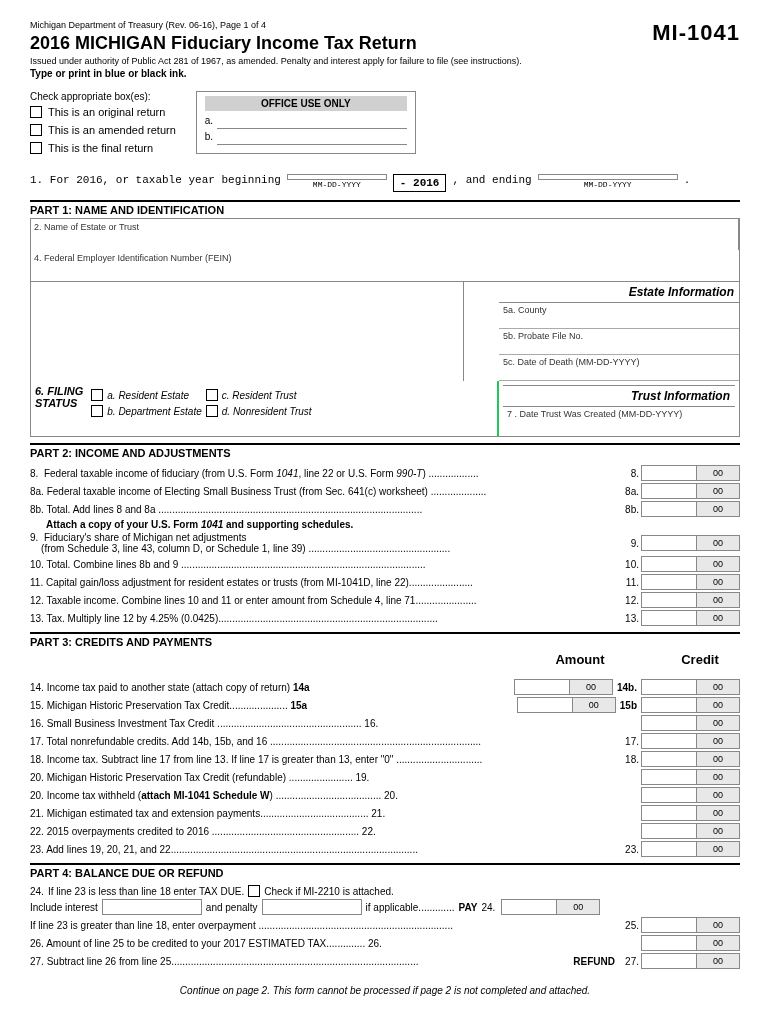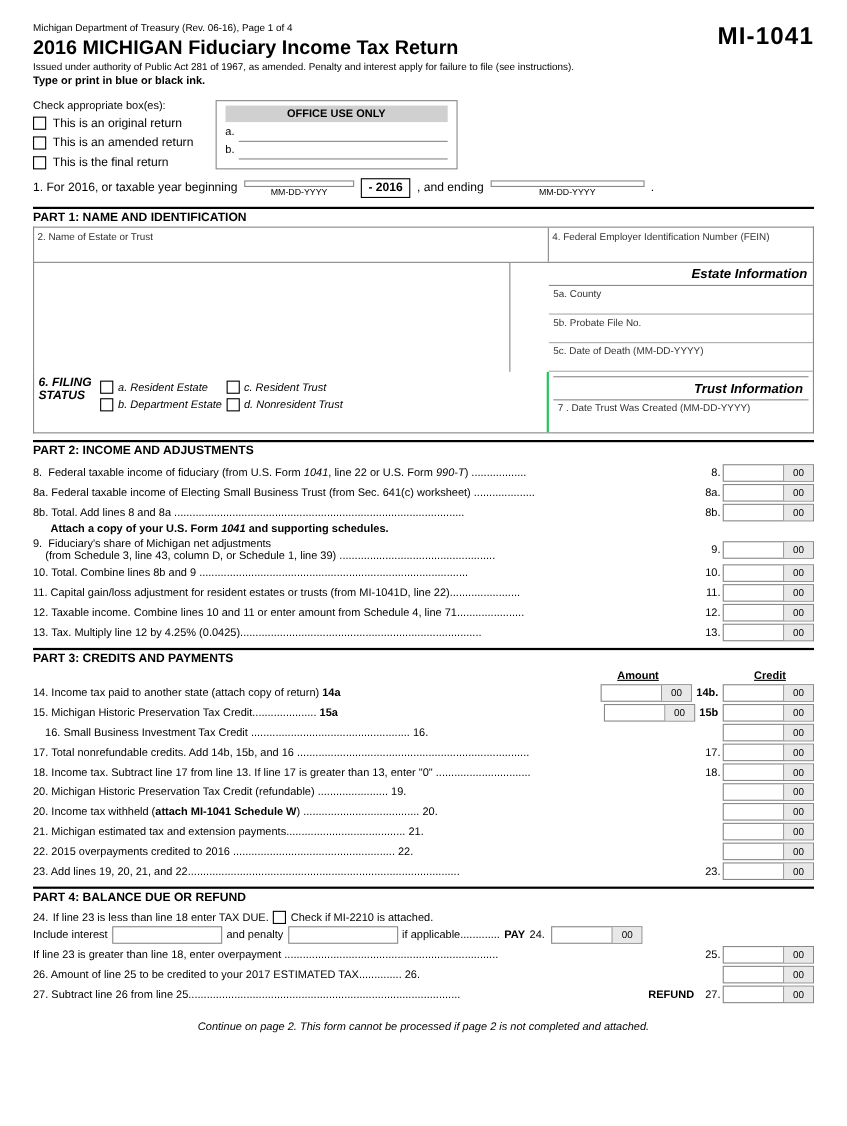--- a/index.html
+++ b/index.html
@@ -72,24 +72,24 @@
       margin-bottom: 2px;
       font-size: 10px;
     }
     .office-field {
       border-bottom: 1px solid #888;
       flex: 1;
       min-height: 14px;
     }
     .tax-year-row {
       display: flex;
-      align-items: center;
       gap: 6px;
       margin: 8px 0;
       font-size: 11px;
+      font-family: Liberation Mono, monospace;
     }
     .date-box {
       border: 1px solid #888;
       padding: 2px 8px;
       min-width: 100px;
       font-size: 10px;
     }
     .date-label {
       font-size: 8px;
       text-align: center;
@@ -171,21 +171,21 @@
       display: flex;
       border: 1px solid #888;
       height: 16px;
       margin-left: 2px;
     }
     .box-main {
       width: 55px;
       border-right: 1px solid #888;
     }
     .box-cents {
-      width: 26px;
+      width: 42px;
       background: #e8e8e8;
       font-size: 9px;
       display: flex;
       align-items: center;
       justify-content: center;
     }
     .balance-section {
       margin-top: 4px;
     }
     .inline-box {
@@ -197,20 +197,21 @@
     .footer-note {
       text-align: center;
       font-size: 10px;
       margin-top: 16px;
       font-style: italic;
     }
     .name-row {
       display: flex;
       border: 1px solid #888;
       border-bottom: none;
+      flex-direction: column;
     }
     .name-left {
       flex: 1;
       border-right: 1px solid #888;
       padding: 3px;
       min-height: 22px;
     }
     .name-right {
       width: 240px;
       padding: 3px;
@@ -265,21 +266,21 @@
 <div class="header-row">
   <div>
     <div style="font-size:9px; margin-bottom:3px;">Michigan Department of Treasury (Rev. 06-16), Page 1 of 4</div>
     <div class="main-title">2016 MICHIGAN Fiduciary Income Tax Return</div>
     <div class="subtitle">Issued under authority of Public Act 281 of 1967, as amended. Penalty and interest apply for failure to file (see instructions).</div>
     <div class="print-instruction">Type or print in blue or black ink.</div>
   </div>
   <div class="form-id">MI-1041</div>
 </div>
 
-<div style="display:flex; gap:20px; margin-bottom:8px;">
+<div style="display:flex; gap:20px; margin-bottom:20px;">
   <div>
     <div style="font-size:10px; margin-bottom:4px;">Check appropriate box(es):</div>
     <div class="checkbox-col">
       <div class="checkbox-item">
         <div class="checkbox-box"></div>
         <span>This is an original return</span>
       </div>
       <div class="checkbox-item">
         <div class="checkbox-box"></div>
         <span>This is an amended return</span>
@@ -463,21 +464,21 @@
       <div class="box-main"></div>
       <div class="box-cents">00</div>
     </div>
   </div>
 </div>
 
 <div class="part-header">PART 3:  CREDITS AND PAYMENTS</div>
 
 <div class="credits-section">
 
-  <div style="display:flex; align-items:center; margin-bottom:2px; font-size:10px;text-decoration:underline;">
+  <div style="display:flex; align-items:center; margin-bottom:12px; font-size:13px;">
     <div style="flex:1;"></div>
     <div style="width:160px; text-align:center; font-weight:bold;">Amount</div>
     <div style="width:80px; text-align:center; font-weight:bold; margin-right:0;">Credit</div>
   </div>
 
   <div class="line-with-boxes" style="margin-bottom:2px;">
     <span style="flex:1;">14. Income tax paid to another state (attach copy of return) <strong>14a</strong></span>
     <div class="box-pair" style="margin-right:4px;">
       <div class="box-main"></div>
       <div class="box-cents">00</div>
@@ -495,21 +496,21 @@
       <div class="box-main"></div>
       <div class="box-cents">00</div>
     </div>
     <span style="margin-right:2px;"><strong>15b</strong></span>
     <div class="box-pair">
       <div class="box-main"></div>
       <div class="box-cents">00</div>
     </div>
   </div>
 
-  <div class="line-with-boxes" style="margin-bottom:2px;margin-left:11px;">
+  <div class="line-with-boxes" style="margin-bottom:2px;">
     <span style="flex:1;">16. Small Business Investment Tax Credit  ....................................................  16.</span>
     <div class="box-pair">
       <div class="box-main"></div>
       <div class="box-cents">00</div>
     </div>
   </div>
 
   <div class="line-row">
     <span class="line-text">17. Total nonrefundable credits. Add 14b, 15b, and 16 ............................................................................</span>
     <span class="line-num">17.</span>

